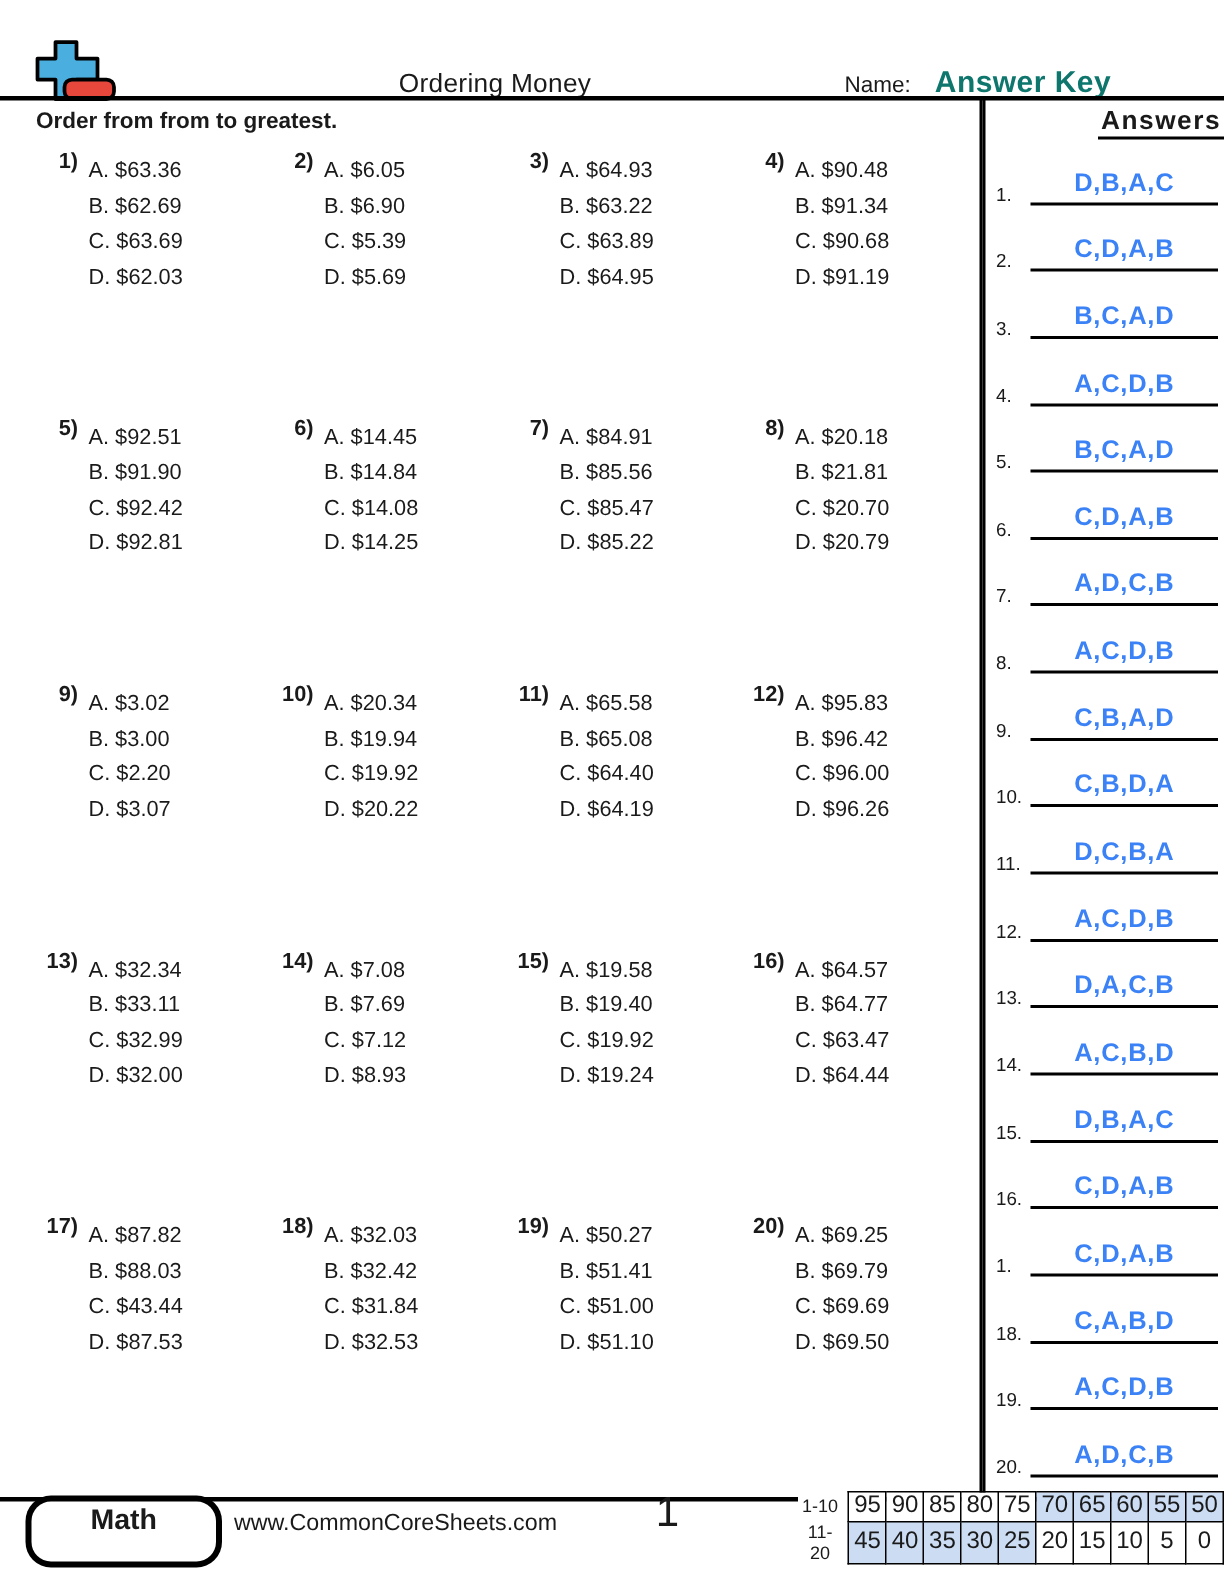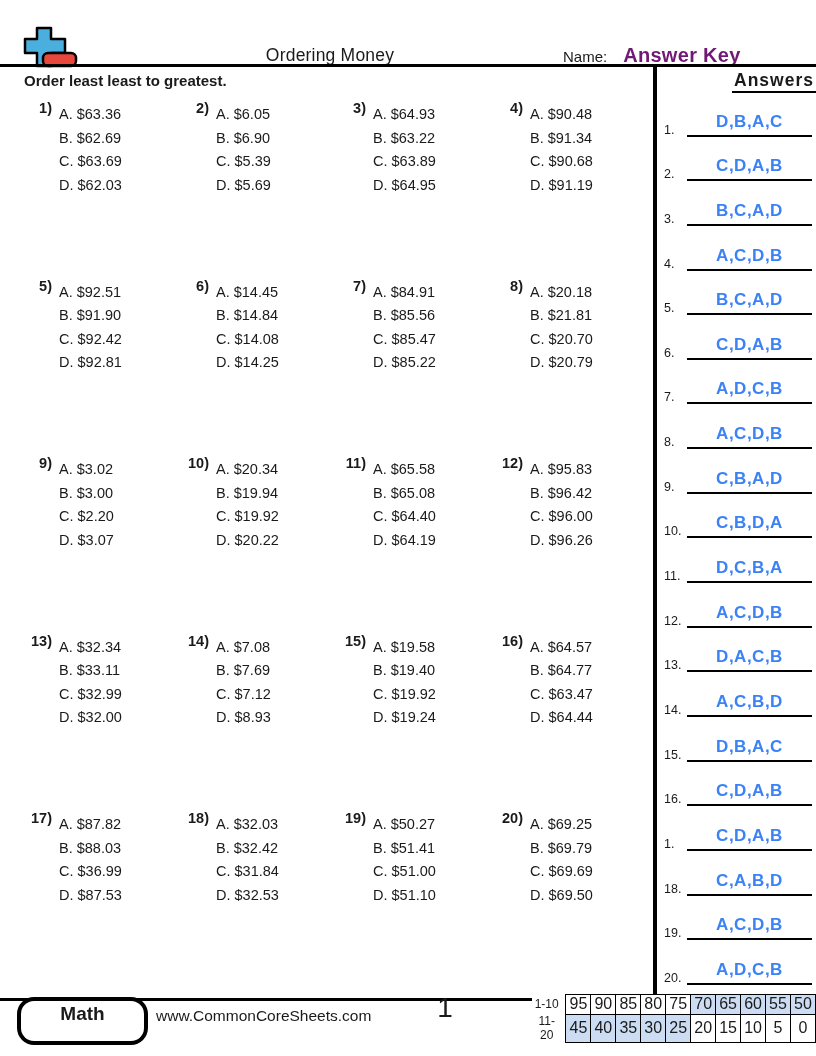--- a/index.html
+++ b/index.html
@@ -6,21 +6,21 @@
   html,body { background:#ffffff; }
   body { font-family:"Liberation Sans","DejaVu Sans",sans-serif; color:#1a1a1a; }
   .page { position:relative; width:816px; height:1056px; background:#fff; overflow:hidden; }
 
   
   .logo { position:absolute; left:22px; top:26px; width:58px; height:42px; }
   .title { position:absolute; left:0; top:45px; width:660px; text-align:center;
            font-size:17.5px; font-weight:500; letter-spacing:.2px; }
   .name-row { position:absolute; left:563px; top:44px; display:flex; align-items:baseline; gap:16px; }
   .name-label { font-size:15px; }
-  .name-value { font-size:20px; font-weight:bold; color:#701a75; letter-spacing:.3px; }
+  .name-value { font-size:20px; font-weight:bold; color:#0f766e; letter-spacing:.3px; }
   .header-rule { position:absolute; left:0; top:64px; width:816px; height:3px; background:#000; }
   .instruction { position:absolute; left:24px; top:72px; font-size:15px; font-weight:bold; }
 
   
   .divider-vertical { position:absolute; left:653px; top:66px; height:932px; width:3px;
                       border-left:2px solid #000; border-right:2px solid #000; }
 
   
   #problems { position:absolute; left:24px; top:103px; width:628px;
               display:grid; grid-template-columns:repeat(4,157px); grid-auto-rows:177.5px; }
@@ -66,21 +66,21 @@
       <path d="M15 2 L29 2 L29 13 L43 13 L43 27 L29 27 L29 40 L15 40 L15 27 L3 27 L3 13 L15 13 Z" fill="#4aafde" stroke="#000" stroke-width="2.5" stroke-linejoin="round"></path>
       <rect x="21" y="27" width="33" height="13" rx="5" fill="#e8473c" stroke="#000" stroke-width="2.5"></rect>
     </svg>
   </div>
   <div class="title">Ordering Money</div>
   <div class="name-row">
     <span class="name-label">Name:</span>
     <span class="name-value">Answer Key</span>
   </div>
   <div class="header-rule"></div>
-  <div class="instruction">Order least least to greatest.</div>
+  <div class="instruction">Order from from to greatest.</div>
 
   <div class="divider-vertical"></div>
   <div class="answers-heading">
     <span>Answers</span>
   </div>
   <div id="problems">
       <div class="problem">
         <span class="pnum">1)</span>
         <div class="choices">
           <div class="choice">A. $63.36</div>
@@ -222,21 +222,21 @@
           <div class="choice">B. $64.77</div>
           <div class="choice">C. $63.47</div>
           <div class="choice">D. $64.44</div>
         </div>
       </div>
       <div class="problem">
         <span class="pnum">17)</span>
         <div class="choices">
           <div class="choice">A. $87.82</div>
           <div class="choice">B. $88.03</div>
-          <div class="choice">C. $36.99</div>
+          <div class="choice">C. $43.44</div>
           <div class="choice">D. $87.53</div>
         </div>
       </div>
       <div class="problem">
         <span class="pnum">18)</span>
         <div class="choices">
           <div class="choice">A. $32.03</div>
           <div class="choice">B. $32.42</div>
           <div class="choice">C. $31.84</div>
           <div class="choice">D. $32.53</div>

